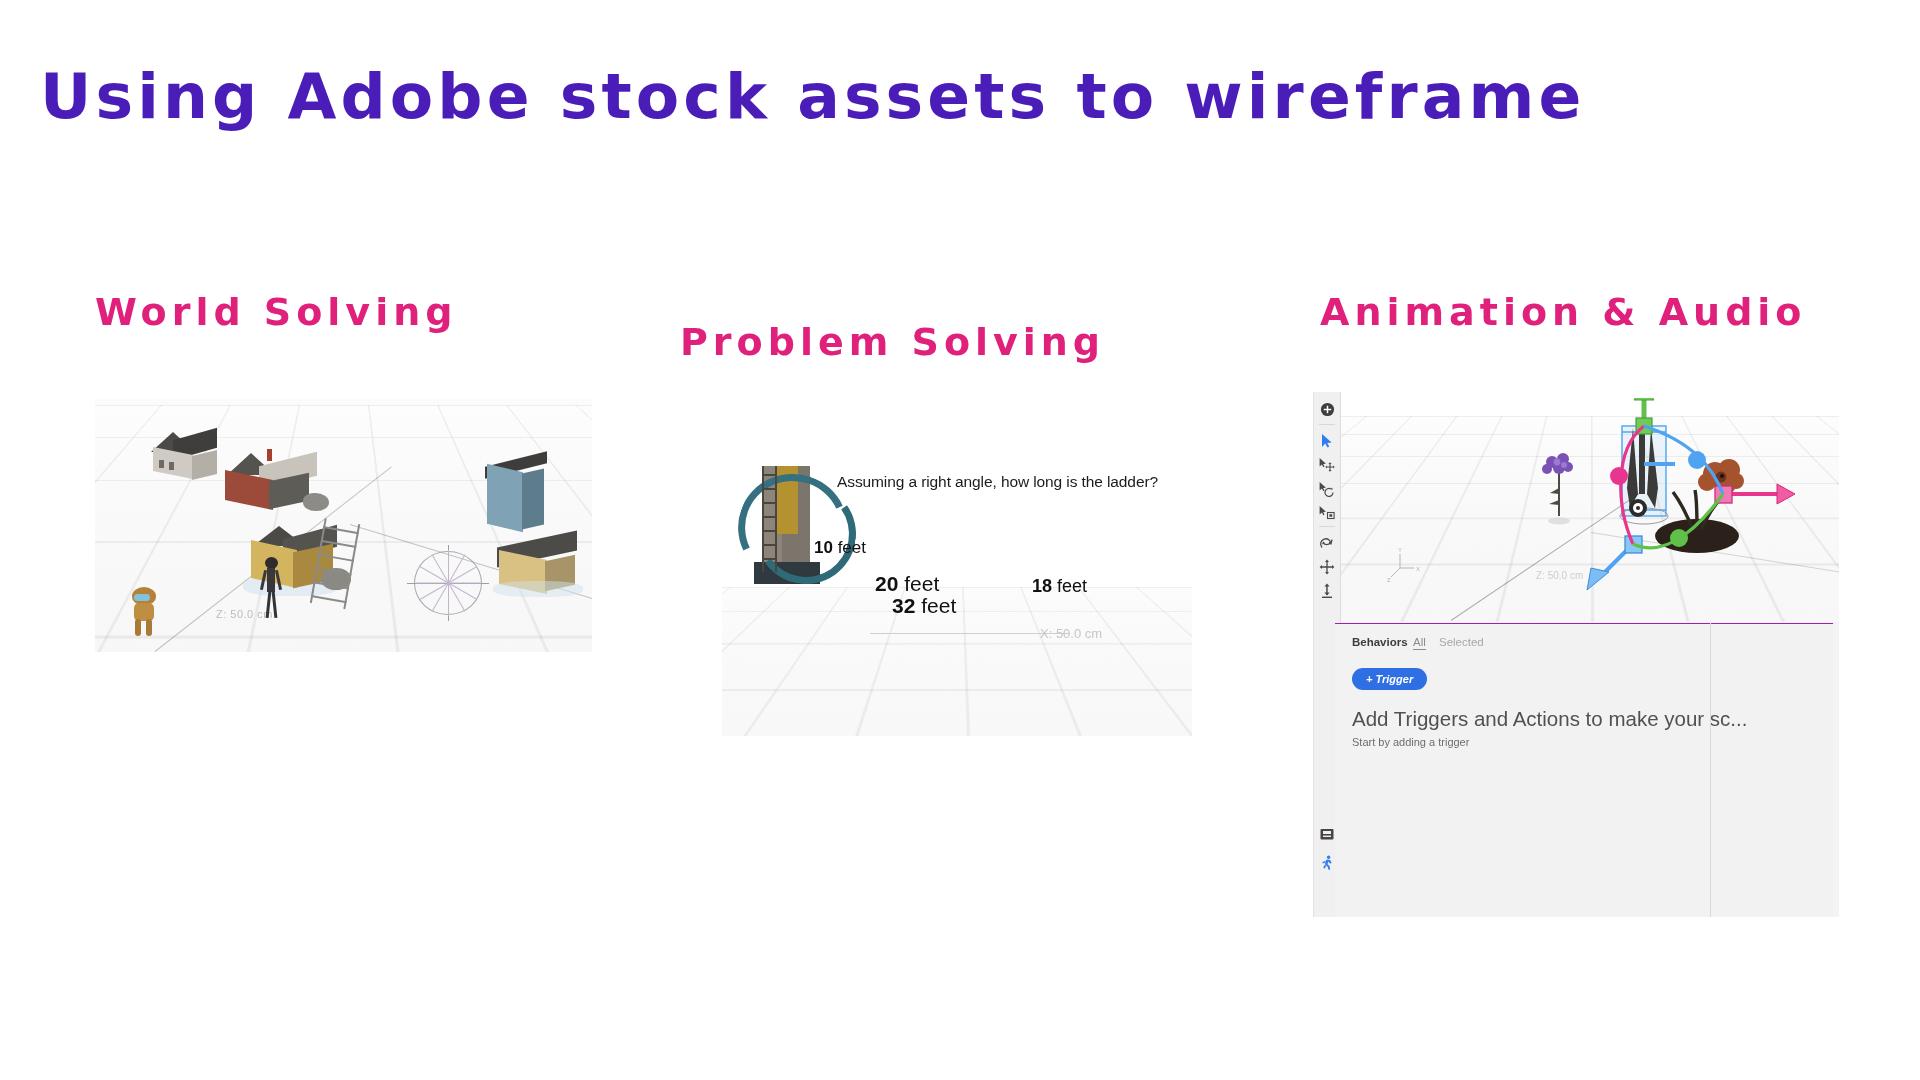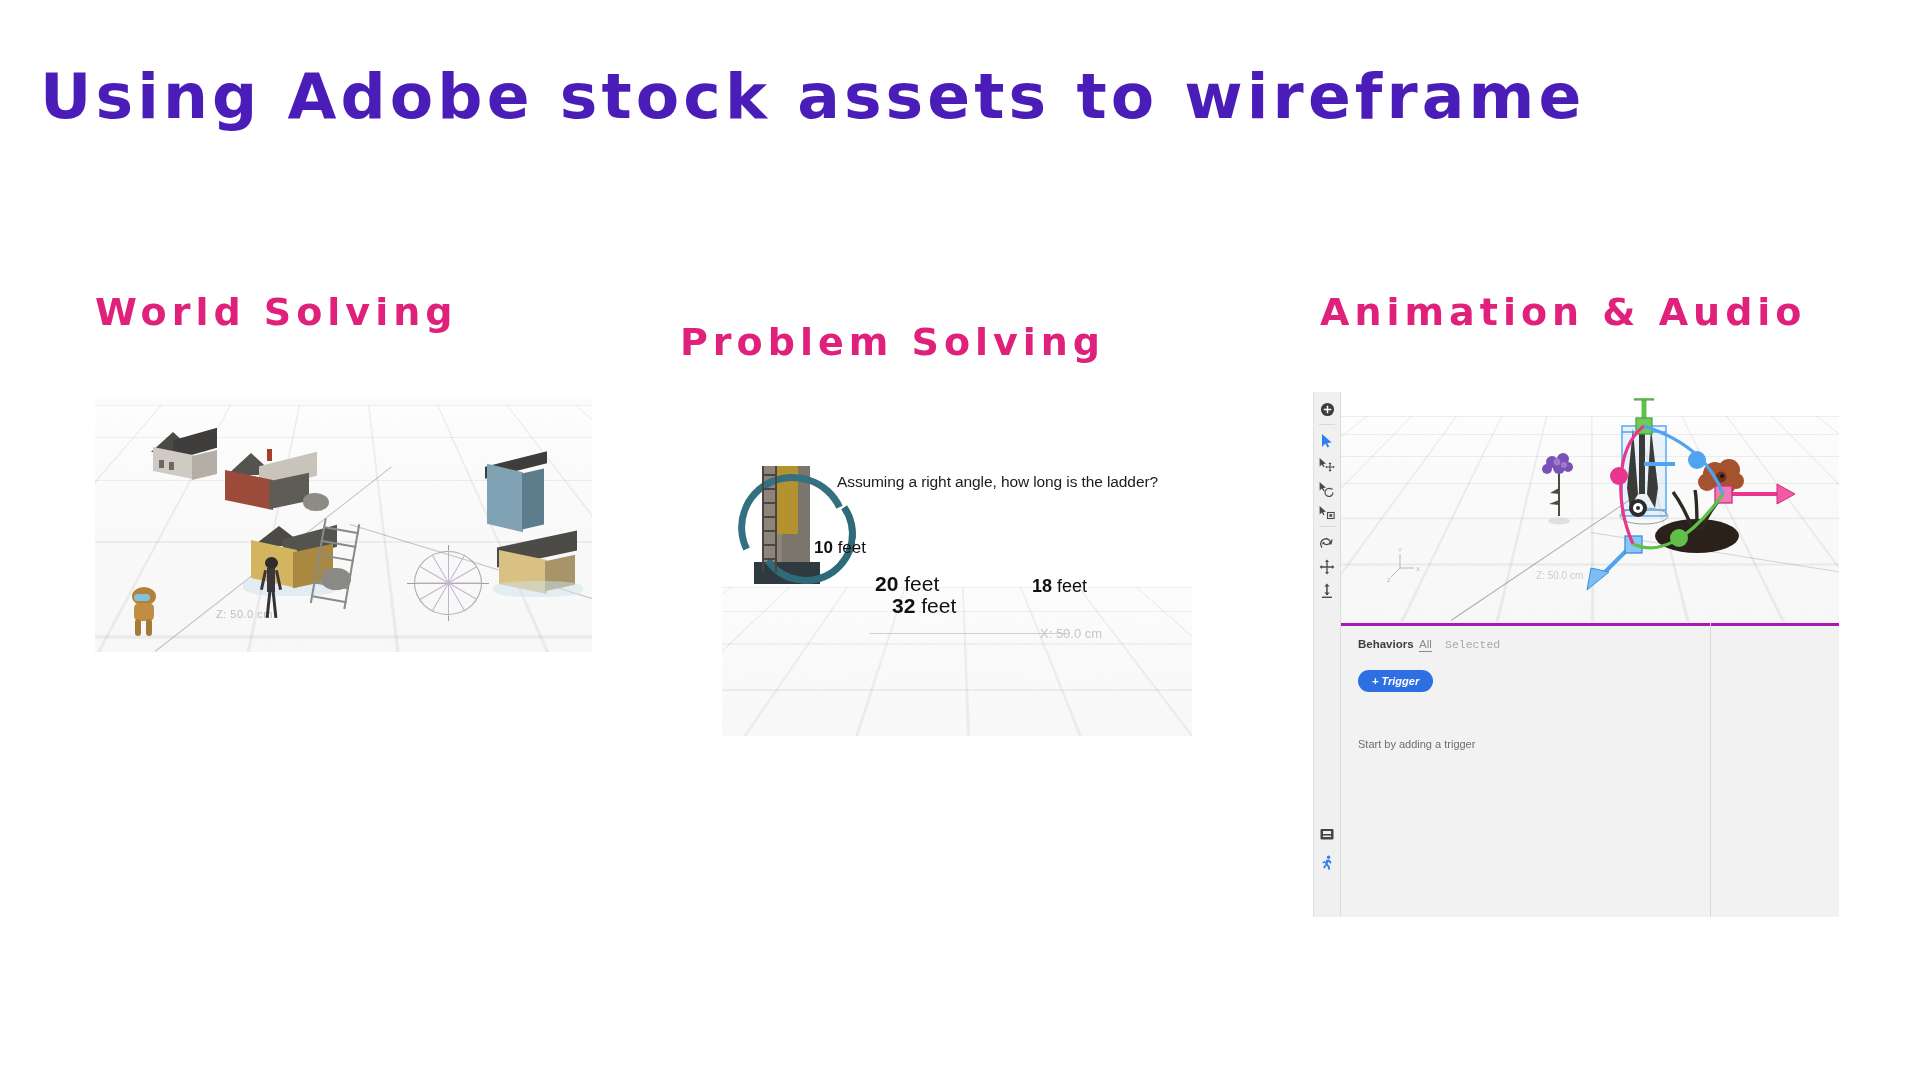--- a/index.html
+++ b/index.html
@@ -188,28 +188,28 @@
       repeating-linear-gradient(to right, rgba(0,0,0,.06) 0 1px, transparent 1px 30px),
       repeating-linear-gradient(to bottom, rgba(0,0,0,.06) 0 1px, transparent 1px 24px),
       linear-gradient(#fdfdfd,#f3f3f3);
     transform:perspective(360px) rotateX(63deg) scale(1.5);
     transform-origin:50% 0%;
   }
   #anim-axis-gizmo{position:absolute;left:45px;top:152px;width:42px;height:40px;color:#b5b5b5;}
   #anim-axis-label{position:absolute;left:195px;top:178px;color:#cdcdcd;font-size:10px;}
   .gizmo{position:absolute;}
   #anim-panel-body{
-    position:absolute;left:27px;top:231px;width:498px;height:294px;background:#f2f2f2;
-    border-top:3px solid #a21caf;
+    position:absolute;left:21px;top:231px;width:498px;height:294px;background:#f2f2f2;
+    border-top:1px solid #a21caf;
   }
   #anim-panel-divider{position:absolute;left:396px;top:231px;width:1px;height:294px;background:#d9d9d9;}
   .beh-tab{position:absolute;font-size:11.5px;}
   #tab-behaviors{left:17px;top:12px;color:#3d3d3d;font-weight:700;}
   #tab-all{left:78px;top:12px;color:#8c8c8c;border-bottom:1px solid #8c8c8c;padding-bottom:1px;}
-  #tab-selected{left:104px;top:12px;color:#a8a8a8;font-family:Liberation Mono, monospace;}
+  #tab-selected{left:104px;top:12px;color:#a8a8a8;}
   #trigger-button{
     position:absolute;left:17px;top:44px;height:22px;padding:0 14px;
     background:#2f6fe4;border-radius:11px;color:#fff;font-size:11px;font-style:italic;
     display:flex;align-items:center;justify-content:center;font-weight:600;
   }
   #anim-empty-title{
     position:absolute;left:17px;top:83px;color:#515151;font-size:20.5px;font-weight:400;
     white-space:nowrap;
   }
   #anim-empty-sub{position:absolute;left:17px;top:112px;color:#6d6d6d;font-size:11px;}
@@ -540,16 +540,17 @@
 
       <path d="M71 66 H102" stroke="#4FA3F0" stroke-width="4"></path>
     </svg>
   </div>
 
   <div id="anim-panel-body">
     <div class="beh-tab" id="tab-behaviors">Behaviors</div>
     <div class="beh-tab" id="tab-all">All</div>
     <div class="beh-tab" id="tab-selected">Selected</div>
     <div id="trigger-button">+ Trigger</div>
+    <div id="anim-empty-title">Add Triggers and Actions to make your sc...</div>
     <div id="anim-empty-sub">Start by adding a trigger</div>
   </div>
   <div id="anim-panel-divider"></div>
 </div>
 
 </body></html>

